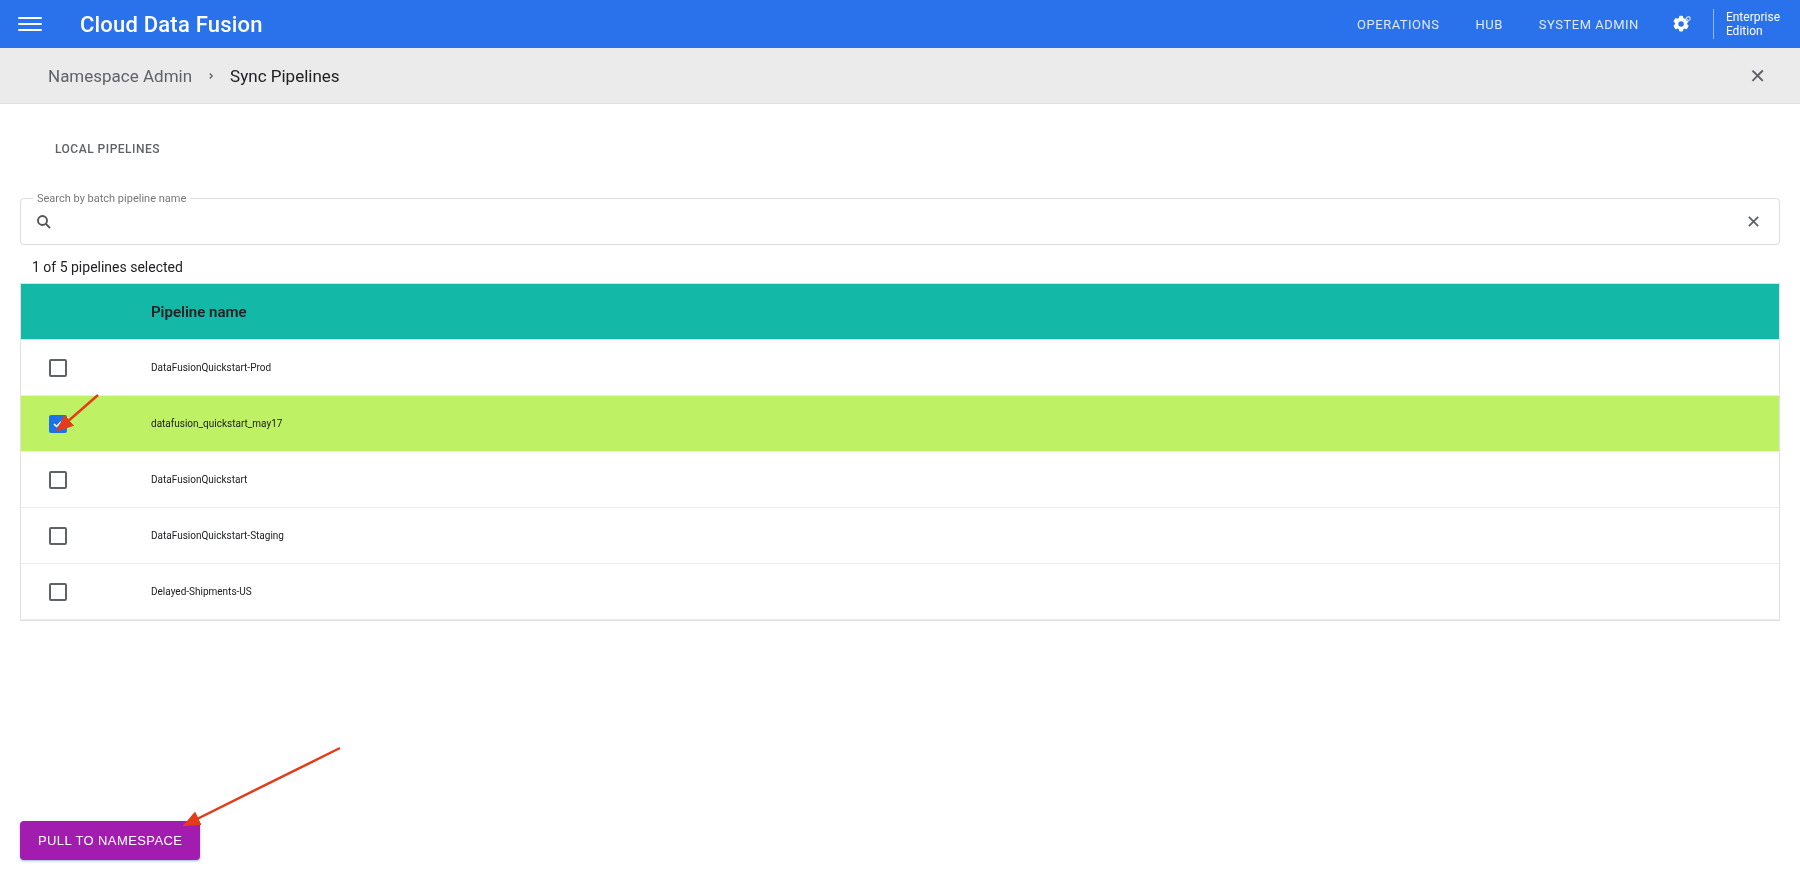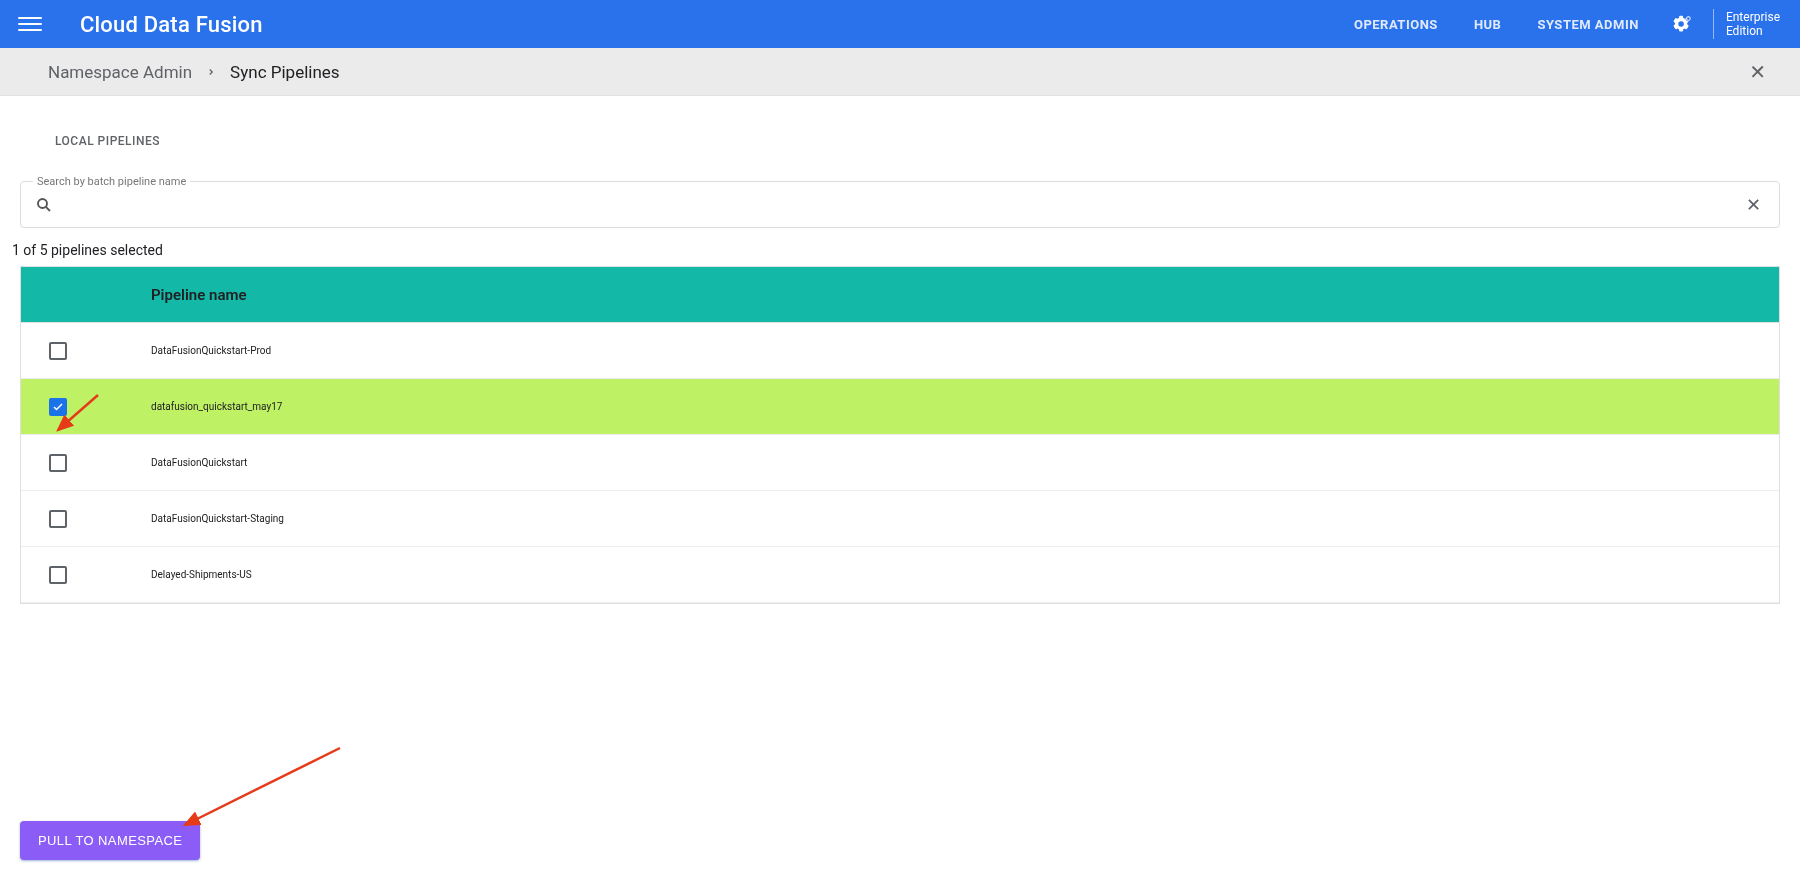--- a/index.html
+++ b/index.html
@@ -45,21 +45,20 @@
   }
   .appbar-link {
     color: rgba(255,255,255,0.85);
     font-size: 13px;
     letter-spacing: 0.5px;
     padding: 0 18px;
     height: 36px;
     display: flex;
     align-items: center;
     cursor: pointer;
-    font-weight: bold;
   }
   .gears-icon {
     color: #fff;
     padding: 0 14px;
     display: flex; align-items: center; height: 48px;
     cursor: pointer;
   }
   .edition-divider {
     width: 1px;
     height: 30px;
@@ -69,21 +68,21 @@
   .edition {
     color: #fff;
     font-size: 12px;
     line-height: 1.2;
     padding: 0 12px 0 6px;
   }
 
   
   .breadcrumb-bar {
     background: #ecebeb;
-    height: 48px;
+    height: 56px;
     display: flex;
     align-items: center;
     padding: 0 28px 0 48px;
     border-bottom: 1px solid #e0e0e0;
   }
   .crumb {
     font-size: 17px;
     color: #5f6368;
   }
   .crumb.active { color: #202124; }
@@ -117,21 +116,21 @@
     border-bottom: 2px solid transparent;
     text-transform: uppercase;
   }
   .tab.active {
     color: #1a73e8;
     border-bottom: 2px solid #1a73e8;
   }
 
   
   .search-wrap {
-    margin: 11px 20px 8px 20px;
+    margin: 20px 20px 8px 20px;
     position: relative;
   }
   .search-fieldset {
     border: 1px solid #dadce0;
     border-radius: 4px;
     position: relative;
     padding: 0;
   }
   .search-legend {
     font-size: 11px;
@@ -160,21 +159,21 @@
   .search-clear {
     color: #5f6368;
     cursor: pointer;
     font-size: 18px;
     padding: 2px 8px;
   }
 
   .selection-count {
     font-size: 14px;
     color: #202124;
-    margin: 14px 0 8px 12px;
+    margin: 14px 0 8px 32px;
   }
 
   
   .table {
     margin: 0 20px;
     border: 1px solid #e0e0e0;
     border-top: 1px solid #e0e0e0;
     background: #fff;
   }
   .thead {
@@ -222,21 +221,21 @@
     border-color: #1a73e8;
   }
   .chk.checked svg { display: block; }
   .chk svg { display: none; }
 
   
   .pull-btn {
     position: absolute;
     left: 20px;
     bottom: 22px;
-    background: #8b5cf6;
+    background: #a21caf;
     color: #fff;
     border: none;
     border-radius: 4px;
     font-size: 13px;
     font-weight: 500;
     letter-spacing: 0.4px;
     padding: 12px 18px;
     cursor: pointer;
     box-shadow: 0 1px 2px rgba(26,115,232,0.3), 0 1px 3px rgba(0,0,0,0.15);
   }

